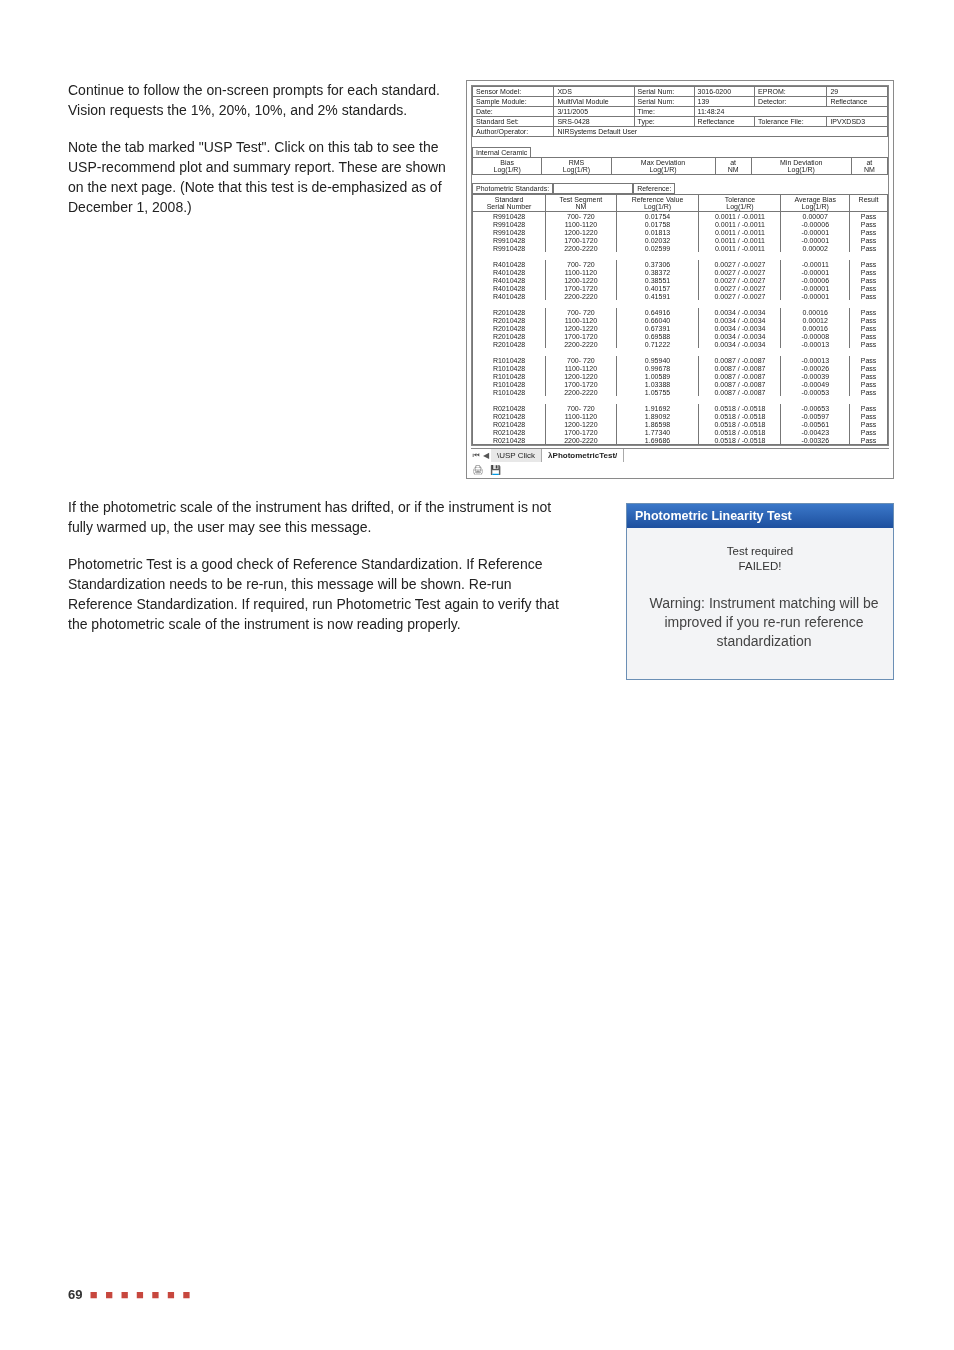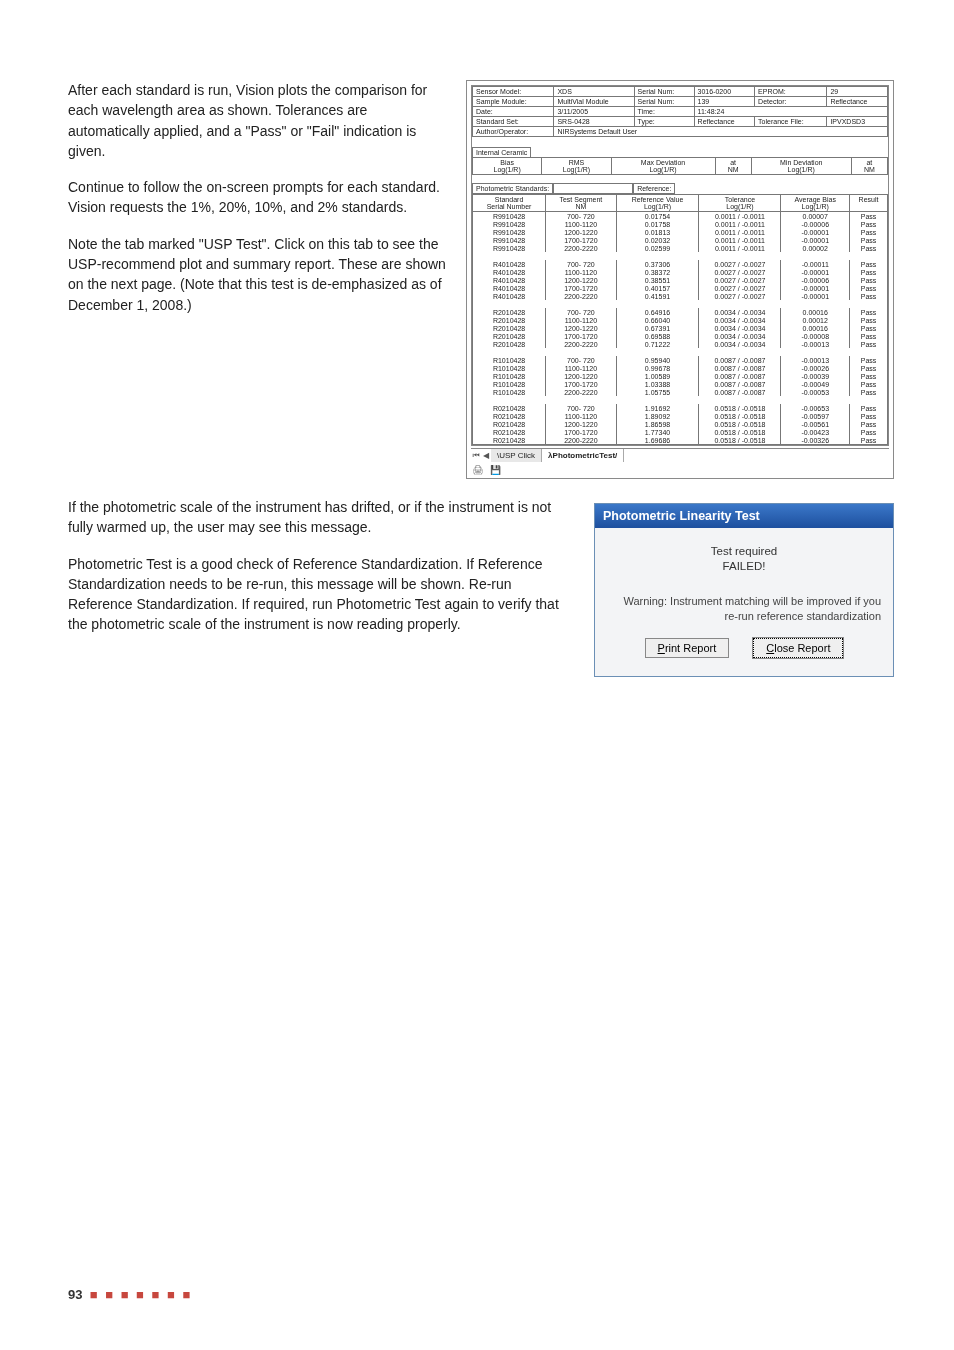--- a/index.html
+++ b/index.html
@@ -121,43 +121,42 @@
   }
   .printer { color: #666; }
   .disk { color: #2a64c4; }
   
   .dialog-row {
     display: flex;
     margin-top: 18px;
     gap: 18px;
   }
   .dialog {
-    width: 300px;
+    width: 268px;
     border: 1px solid #6b8fb5;
     background: #f3f4f6;
     font-size: 11.5px;
   }
   .dialog-title {
     background: linear-gradient(#3b78c9, #1d4f9e);
     color: #fff;
     font-weight: bold;
     font-size: 12.5px;
     padding: 5px 8px;
   }
   .dialog-body {
     padding: 14px 12px 14px 12px;
     text-align: center;
   }
   .dialog-body .line { margin: 3px 0; color: #333; }
   .dialog-body .warn {
     margin: 22px 0 14px 8px;
-    font-size: 11px;
+    font-size: 14px;
     color: #444;
     line-height: 1.35;
-    text-align: right;
   }
   .dialog-buttons {
     display: flex;
     justify-content: center;
     gap: 24px;
     padding-bottom: 4px;
   }
   .dialog-buttons button {
     font-size: 11px;
     padding: 3px 12px;
@@ -178,21 +177,20 @@
     font-weight: bold;
     color: #333;
   }
   .footer .dots { color: #c7473e; letter-spacing: 2px; font-weight: bold; }
 </style>
 </head>
 <body>
 
 <div class="content-row">
   <div class="left-col">
-    <p class="body">After each standard is run, Vision plots the comparison for each wavelength area as shown. Tolerances are automatically applied, and a "Pass" or "Fail" indication is given.</p>
     <p class="body">Continue to follow the on-screen prompts for each standard. Vision requests the 1%, 20%, 10%, and 2% standards.</p>
     <p class="body">Note the tab marked "USP Test". Click on this tab to see the USP-recommend plot and summary report. These are shown on the next page. (Note that this test is de-emphasized as of December 1, 2008.)</p>
   </div>
 
   <div class="spreadsheet">
     <div class="ss-inner">
       <table class="meta-table">
         <tbody>
             <tr>
           <td class="meta-label">Sensor Model:</td>
@@ -496,24 +494,20 @@
     <p class="body">If the photometric scale of the instrument has drifted, or if the instrument is not fully warmed up, the user may see this message.</p>
     <p class="body">Photometric Test is a good check of Reference Standardization. If Reference Standardization needs to be re-run, this message will be shown. Re-run Reference Standardization. If required, run Photometric Test again to verify that the photometric scale of the instrument is now reading properly.</p>
   </div>
   <div style="flex:1; display:flex; justify-content:flex-end; align-items:flex-start; padding-top:6px;">
     <div class="dialog">
       <div class="dialog-title">Photometric Linearity Test</div>
       <div class="dialog-body">
         <div class="line">Test required</div>
         <div class="line">FAILED!</div>
         <div class="warn">Warning: Instrument matching will be improved if you re-run reference standardization</div>
-        <div class="dialog-buttons">
-          <button><span class="u">P</span><span>rint Report</span></button>
-          <button class="focus"><span class="u">C</span><span>lose Report</span></button>
-        </div>
       </div>
     </div>
   </div>
 </div>
 
 <div class="footer">
-  <span>93</span>&nbsp;&nbsp;<span class="dots">■ ■ ■ ■ ■ ■ ■</span>
+  <span>69</span>&nbsp;&nbsp;<span class="dots">■ ■ ■ ■ ■ ■ ■</span>
 </div>
 
 </body></html>

